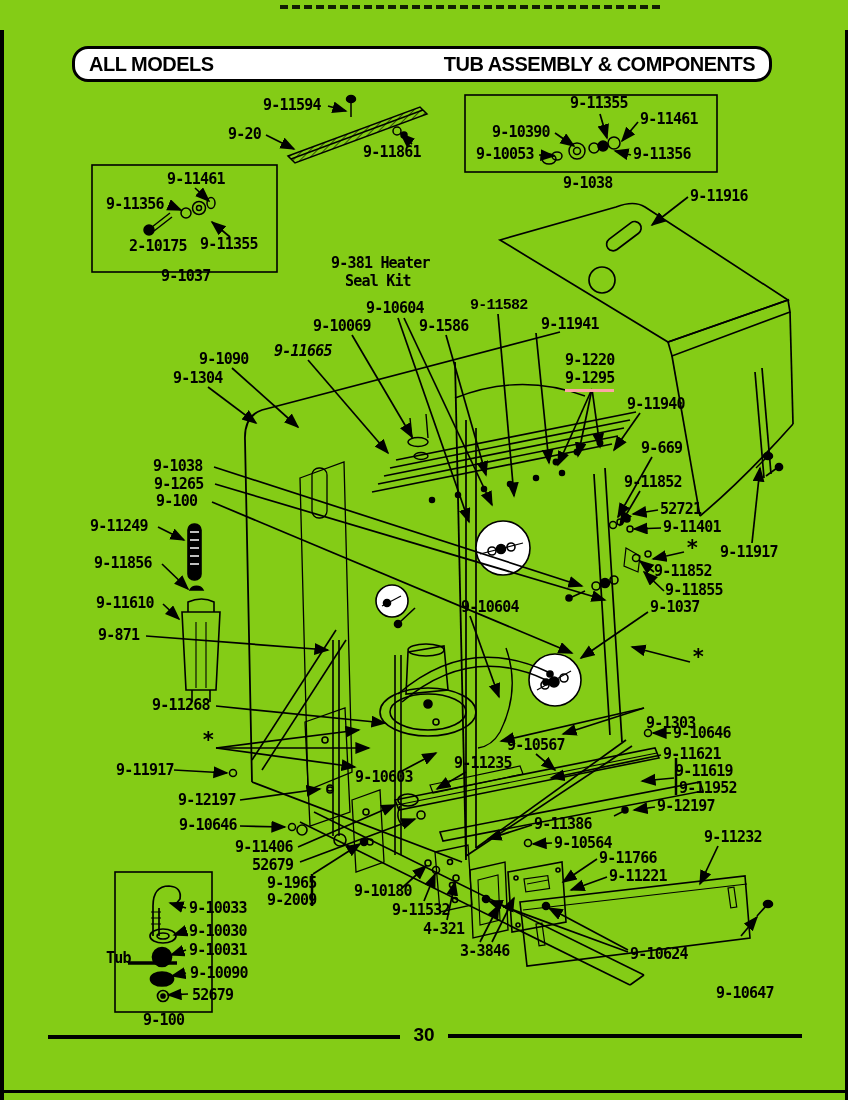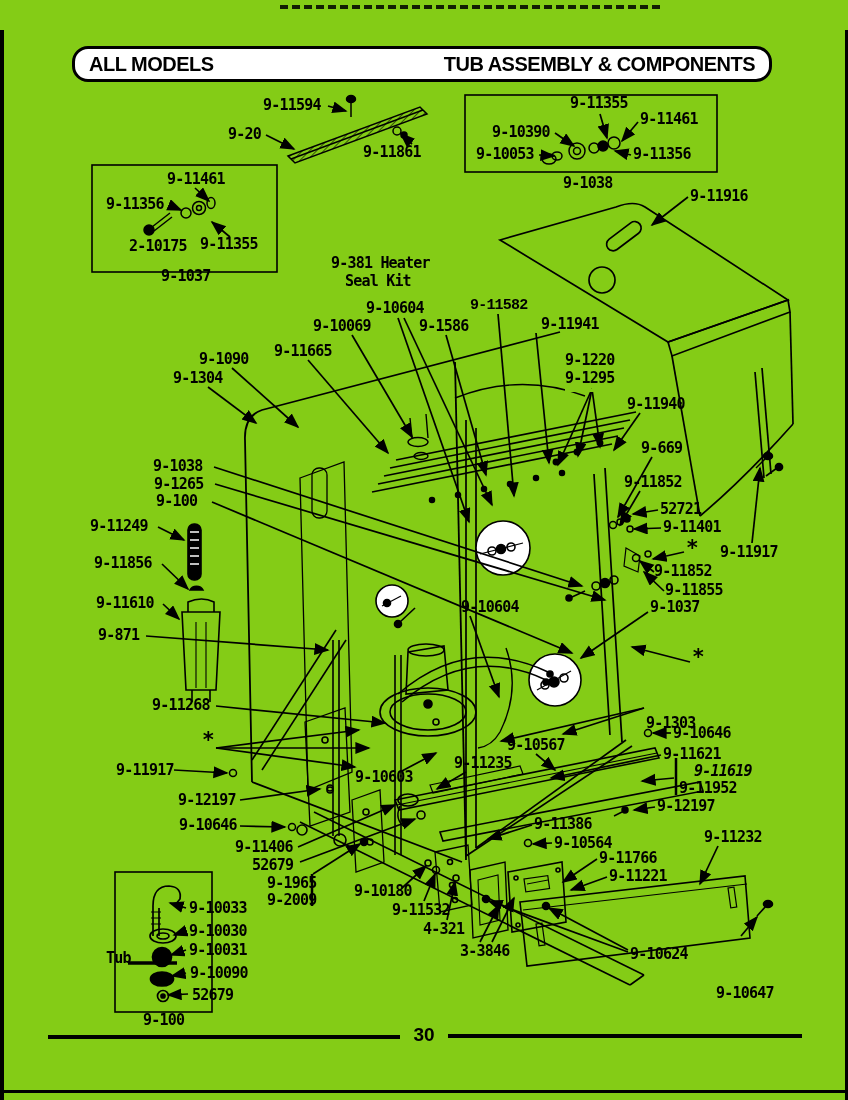--- a/index.html
+++ b/index.html
@@ -11,21 +11,21 @@
   .edge-bottom{position:absolute;left:0;top:1090px;width:848px;height:3px;background:#000;}
   .edge-topdash{position:absolute;left:280px;top:5px;width:380px;height:0;border-top:4px dashed #000;opacity:.85;}
   
   .hdr{position:absolute;left:72px;top:46px;width:700px;height:36px;border:3.5px solid #000;
        border-radius:16px;display:flex;align-items:center;justify-content:space-between;
        padding:0 14px;box-sizing:border-box;background:#fff;}
   .hdr span{font-weight:700;font-size:20px;letter-spacing:-.5px;transform:scaleY(1.05);white-space:nowrap;}
   
   .part-label{position:absolute;font:700 15px/1.05 "DejaVu Sans Mono",monospace;
        letter-spacing:-.8px;white-space:pre;color:#000;}
-  .part-label.u{border-bottom:3px solid #84cc16;padding-bottom:2px;}
+  .part-label.u{border-bottom:3px solid #fca5a5;padding-bottom:2px;}
   .part-label.star{font-size:21px;line-height:.55;}
   
   .kitbox{position:absolute;left:308px;top:188px;width:152px;height:62px;border:2.5px solid #000;
        box-sizing:border-box;padding:3px 0 0 7px;background:#fff;}
   .kitbox div{font:700 14.5px/1.1 "DejaVu Sans Mono",monospace;letter-spacing:-1px;white-space:pre;}
   .kitcap{position:absolute;font:700 15px/1.2 "DejaVu Sans Mono",monospace;letter-spacing:-.8px;}
   
   svg{position:absolute;left:0;top:0;}
   
   .rule-l{position:absolute;left:48px;top:1035px;width:352px;height:4px;background:#000;}
@@ -379,21 +379,21 @@
       <div class="part-label" style="left: 106px; top: 197px;">9-11356</div>
       <div class="part-label" style="left: 129px; top: 239px;">2-10175</div>
       <div class="part-label" style="left: 200px; top: 237px;">9-11355</div>
       <div class="part-label" style="left: 161px; top: 269px;">9-1037</div>
       <div class="part-label" style="left: 690px; top: 189px;">9-11916</div>
       <div class="part-label" style="left: 366px; top: 301px;">9-10604</div>
       <div class="part-label" style="left: 470px; top: 298px; font-family: Liberation Mono, monospace;">9-11582</div>
       <div class="part-label" style="left: 313px; top: 319px;">9-10069</div>
       <div class="part-label" style="left: 419px; top: 319px;">9-1586</div>
       <div class="part-label" style="left: 510px; top: 317px; margin-left: 31px;">9-11941</div>
-      <div class="part-label" style="left: 274px; top: 344px;">9-11665</div>
+      <div class="part-label" style="left: 274px; top: 344px; font-style: italic;">9-11665</div>
       <div class="part-label" style="left: 199px; top: 352px;">9-1090</div>
       <div class="part-label" style="left: 173px; top: 371px;">9-1304</div>
       <div class="part-label" style="left: 565px; top: 353px;">9-1220</div>
       <div class="part-label u" style="left: 565px; top: 371px;">9-1295</div>
       <div class="part-label" style="left: 627px; top: 397px;">9-11940</div>
       <div class="part-label" style="left: 641px; top: 441px;">9-669</div>
       <div class="part-label" style="left: 624px; top: 475px;">9-11852</div>
       <div class="part-label" style="left: 660px; top: 502px;">52721</div>
       <div class="part-label" style="left: 663px; top: 520px;">9-11401</div>
       <div class="part-label star" style="left: 686px; top: 543px;">*</div>
@@ -407,21 +407,21 @@
       <div class="part-label" style="left: 94px; top: 556px;">9-11856</div>
       <div class="part-label" style="left: 96px; top: 596px;">9-11610</div>
       <div class="part-label" style="left: 98px; top: 628px;">9-871</div>
       <div class="part-label" style="left: 461px; top: 600px;">9-10604</div>
       <div class="part-label" style="left: 650px; top: 600px;">9-1037</div>
       <div class="part-label star" style="left: 692px; top: 652px;">*</div>
       <div class="part-label" style="left: 646px; top: 700px; margin-top: 16px;">9-1303</div>
       <div class="part-label" style="left: 673px; top: 726px;">9-10646</div>
       <div class="part-label" style="left: 507px; top: 738px;">9-10567</div>
       <div class="part-label" style="left: 663px; top: 747px;">9-11621</div>
-      <div class="part-label" style="left: 694px; top: 764px; font-style: italic;">9-11619</div>
+      <div class="part-label" style="left: 675px; top: 764px;">9-11619</div>
       <div class="part-label" style="left: 679px; top: 781px;">9-11952</div>
       <div class="part-label" style="left: 454px; top: 756px;">9-11235</div>
       <div class="part-label" style="left: 657px; top: 799px;">9-12197</div>
       <div class="part-label" style="left: 534px; top: 817px;">9-11386</div>
       <div class="part-label" style="left: 152px; top: 698px;">9-11268</div>
       <div class="part-label star" style="left: 202px; top: 735px;">*</div>
       <div class="part-label" style="left: 116px; top: 763px;">9-11917</div>
       <div class="part-label" style="left: 178px; top: 793px;">9-12197</div>
       <div class="part-label" style="left: 179px; top: 818px;">9-10646</div>
       <div class="part-label" style="left: 235px; top: 840px;">9-11406</div>

